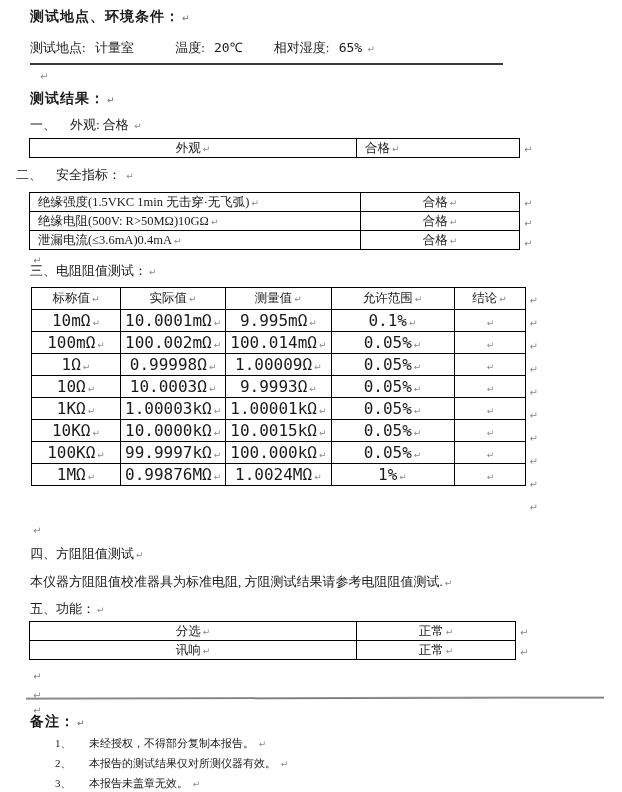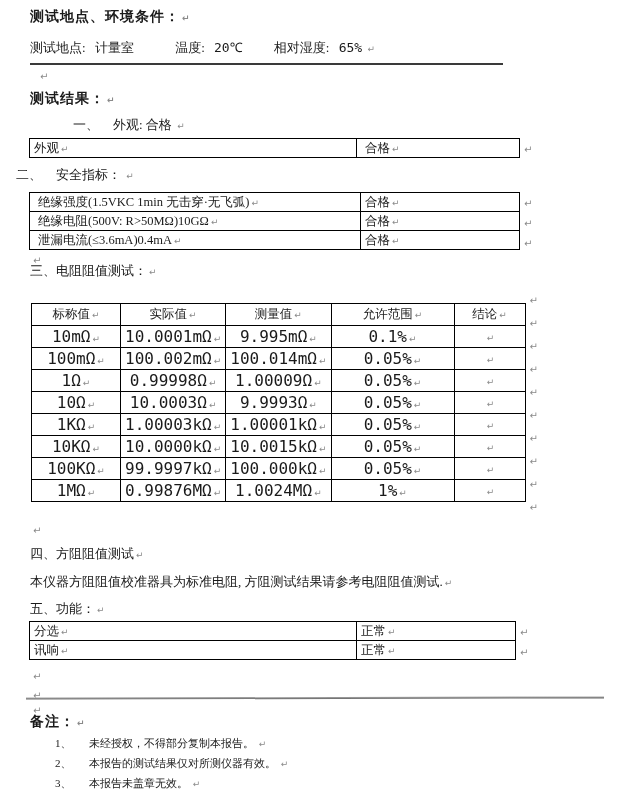--- a/index.html
+++ b/index.html
@@ -24,21 +24,21 @@
   .hr1{border-top:2px solid #3a3a3a;width:473px;}
   .hr2{height:2px;background:linear-gradient(#aaa,#666);width:578px;transform:rotate(-0.12deg);}
   table{border-collapse:collapse;table-layout:fixed;}
   td{border:1px solid #000;font-size:12.5px;padding:0 4px;overflow:hidden;white-space:nowrap;}
   .tblwrap{display:flex;align-items:flex-start;}
   .marks{display:flex;flex-direction:column;margin-left:4px;}
   
   .t2 td{height:18px;}
   .t2 .c1{width:318px;}
   .t2 .c2{width:150px;}
-  .center{}
+  .center{text-align:center;}
   .left{text-align:left;padding-left:8px;}
   .marks .m20{height:20px;line-height:20px;}
   .marks .m23{height:23px;line-height:23px;}
   .marks .m18{height:20px;line-height:20px;}
   
   .t3 td{height:21px;text-align:center;font-size:16px;}
   .t3 .k1{width:80px;}
   .t3 .k2{width:86px;}
   .t3 .k3{width:84px;}
   .t3 .k4{width:114px;}
@@ -64,21 +64,21 @@
     <span class="mono" style="margin-left:6px;">20℃</span>
     <span class="envgap2">相对湿度:</span>
     <span class="mono" style="margin-left:6px;">65%</span>
   </div>
 
   <div class="abs hr1" style="left:30px;top:63px;"></div>
   <span class="abs mark" style="left:40px;top:66px;"></span>
 
   <div class="abs bold-title pm" style="left:30px;top:90px;">测试结果：</div>
 
-  <div class="abs bodyline pm" style="left:30px;top:116px;margin-left:43px;">
+  <div class="abs bodyline pm" style="left:30px;top:116px;">
     <span>一、</span><span class="gapA">外观: 合格</span>
   </div>
 
   <div class="abs tblwrap" style="left:29px;top:138px;">
     <table class="t2">
       <tbody>
           <tr>
         <td class="c1 center"><span class="pm">外观</span></td>
         <td class="c2 left"><span class="pm">合格</span></td>
       </tr>
@@ -114,21 +114,21 @@
       <span class="mark m20"></span>
       <span class="mark m20"></span>
       <span class="mark m20"></span>
     </div>
   </div>
 
   <span class="abs mark" style="left:33px;top:250px;"></span>
 
   <div class="abs bodyline pm" style="left:30px;top:262px;">三、电阻阻值测试：</div>
 
-  <div class="abs tblwrap" style="left:31px;top:287px;align-items:center;">
+  <div class="abs tblwrap" style="left:31px;top:287px;">
     <table class="t3">
       <tbody>
           <tr class="hdr">
         <td class="k1"><span class="pm">标称值</span></td>
         <td class="k2"><span class="pm">实际值</span></td>
         <td class="k3"><span class="pm">测量值</span></td>
         <td class="k4"><span class="pm">允许范围</span></td>
         <td class="k5"><span class="pm">结论</span></td>
       </tr>
       <tr>

